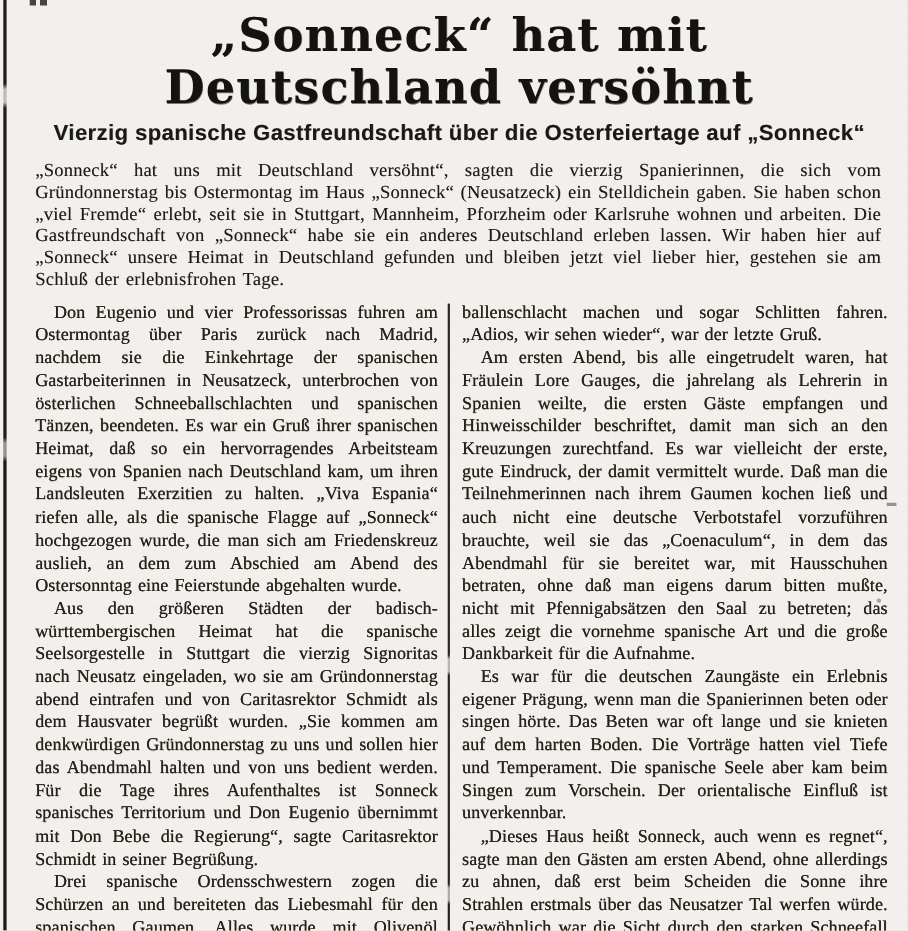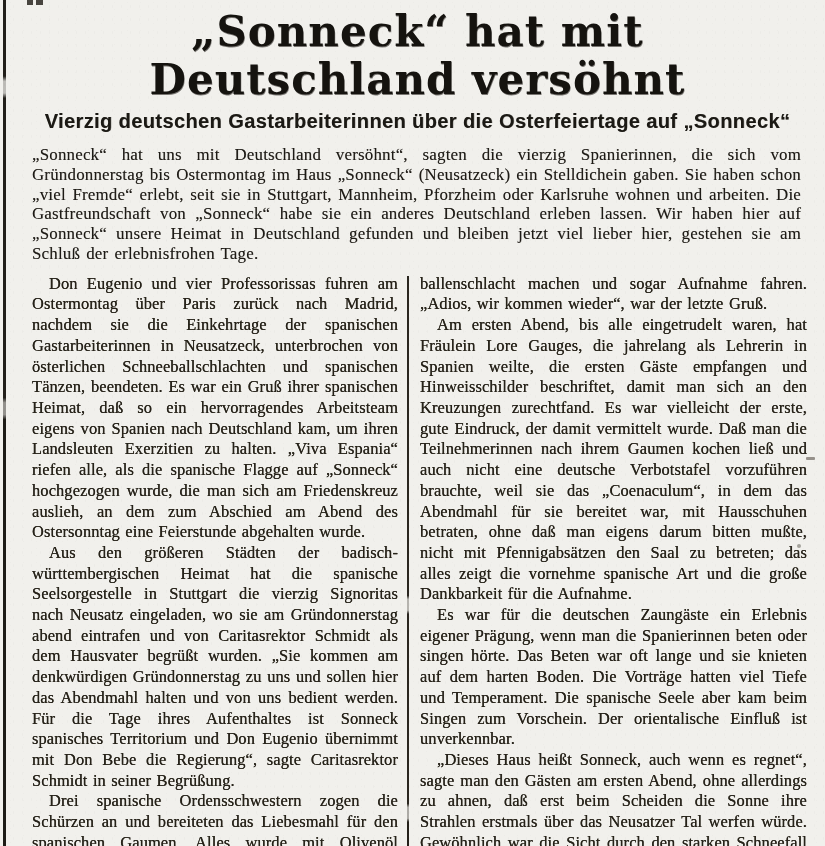--- a/index.html
+++ b/index.html
@@ -114,36 +114,36 @@
 
 <div class="page">
 
   <div class="edge-rule"></div>
   <div class="scrap-top"></div>
   <div class="speck-a"></div>
   <div class="speck-b"></div>
 
   <header>
     <h1>„Sonneck“ hat mit Deutschland versöhnt</h1>
-    <h2>Vierzig deutschen Gastarbeiterinnen über die Osterfeiertage auf „Sonneck“</h2>
+    <h2>Vierzig spanische Gastfreundschaft über die Osterfeiertage auf „Sonneck“</h2>
   </header>
 
   <p class="lead">„Sonneck“ hat uns mit Deutschland versöhnt“, sagten die vierzig Spanierinnen, die sich vom Gründonnerstag bis Ostermontag im Haus „Sonneck“ (Neusatzeck) ein Stelldichein gaben. Sie haben schon „viel Fremde“ erlebt, seit sie in Stuttgart, Mannheim, Pforzheim oder Karlsruhe wohnen und arbeiten. Die Gastfreundschaft von „Sonneck“ habe sie ein anderes Deutschland erleben lassen. Wir haben hier auf „Sonneck“ unsere Heimat in Deutschland gefunden und bleiben jetzt viel lieber hier, gestehen sie am Schluß der erlebnisfrohen Tage.</p>
 
   <div class="columns">
 
     <div class="col col-left">
       <p class="indent">Don Eugenio und vier Professorissas fuhren am Ostermontag über Paris zurück nach Madrid, nachdem sie die Einkehrtage der spanischen Gastarbeiterinnen in Neusatzeck, unterbrochen von österlichen Schneeballschlachten und spanischen Tänzen, beendeten. Es war ein Gruß ihrer spanischen Heimat, daß so ein hervorragendes Arbeitsteam eigens von Spanien nach Deutschland kam, um ihren Landsleuten Exerzitien zu halten. „Viva Espania“ riefen alle, als die spanische Flagge auf „Sonneck“ hochgezogen wurde, die man sich am Friedenskreuz auslieh, an dem zum Abschied am Abend des Ostersonntag eine Feierstunde abgehalten wurde.</p>
       <p class="indent">Aus den größeren Städten der badisch-württembergischen Heimat hat die spanische Seelsorgestelle in Stuttgart die vierzig Signoritas nach Neusatz eingeladen, wo sie am Gründonnerstag abend eintrafen und von Caritasrektor Schmidt als dem Hausvater begrüßt wurden. „Sie kommen am denkwürdigen Gründonnerstag zu uns und sollen hier das Abendmahl halten und von uns bedient werden. Für die Tage ihres Aufenthaltes ist Sonneck spanisches Territorium und Don Eugenio übernimmt mit Don Bebe die Regierung“, sagte Caritasrektor Schmidt in seiner Begrüßung.</p>
       <p class="indent">Drei spanische Ordensschwestern zogen die Schürzen an und bereiteten das Liebesmahl für den spanischen Gaumen. Alles wurde mit Olivenöl gekocht. Spanisch war alles, was man fortan erlebte: die Gründlichkeit der religiösen Übung, die sprudelnde Freude, wenn sich die Gäste dazwischen einmal beim Tanz austobten, das genußreiche spanische Mal. Nur eines war typisch deutsche Zugabe, die an Ostern allerdings auch nicht lieb und vertraut war: man konnte auf Neusatzeck eine regelrechte Schnee-</p>
     </div>
 
     <div class="col-rule"></div>
 
     <div class="col col-right">
-      <p>ballenschlacht machen und sogar Aufnahme fahren. „Adios, wir kommen wieder“, war der letzte Gruß.</p>
+      <p>ballenschlacht machen und sogar Schlitten fahren. „Adios, wir sehen wieder“, war der letzte Gruß.</p>
       <p class="indent">Am ersten Abend, bis alle eingetrudelt waren, hat Fräulein Lore Gauges, die jahrelang als Lehrerin in Spanien weilte, die ersten Gäste empfangen und Hinweisschilder beschriftet, damit man sich an den Kreuzungen zurechtfand. Es war vielleicht der erste, gute Eindruck, der damit vermittelt wurde. Daß man die Teilnehmerinnen nach ihrem Gaumen kochen ließ und auch nicht eine deutsche Verbotstafel vorzuführen brauchte, weil sie das „Coenaculum“, in dem das Abendmahl für sie bereitet war, mit Hausschuhen betraten, ohne daß man eigens darum bitten mußte, nicht mit Pfennigabsätzen den Saal zu betreten; das alles zeigt die vornehme spanische Art und die große Dankbarkeit für die Aufnahme.</p>
       <p class="indent">Es war für die deutschen Zaungäste ein Erlebnis eigener Prägung, wenn man die Spanierinnen beten oder singen hörte. Das Beten war oft lange und sie knieten auf dem harten Boden. Die Vorträge hatten viel Tiefe und Temperament. Die spanische Seele aber kam beim Singen zum Vorschein. Der orientalische Einfluß ist unverkennbar.</p>
       <p class="indent">„Dieses Haus heißt Sonneck, auch wenn es regnet“, sagte man den Gästen am ersten Abend, ohne allerdings zu ahnen, daß erst beim Scheiden die Sonne ihre Strahlen erstmals über das Neusatzer Tal werfen würde. Gewöhnlich war die Sicht durch den starken Schneefall behindert. Erst am hohen Ostertag war das Gebirge frei und man bekam vom schneebedeckten Schwarzwald her ein unbeschreiblich schönes Bild zu sehen. Vielleicht war gerade das winterliche Erlebnis für die Spanierinnen das interessanteste.</p>
     </div>
 
   </div>
 </div>
 
 </body></html>

